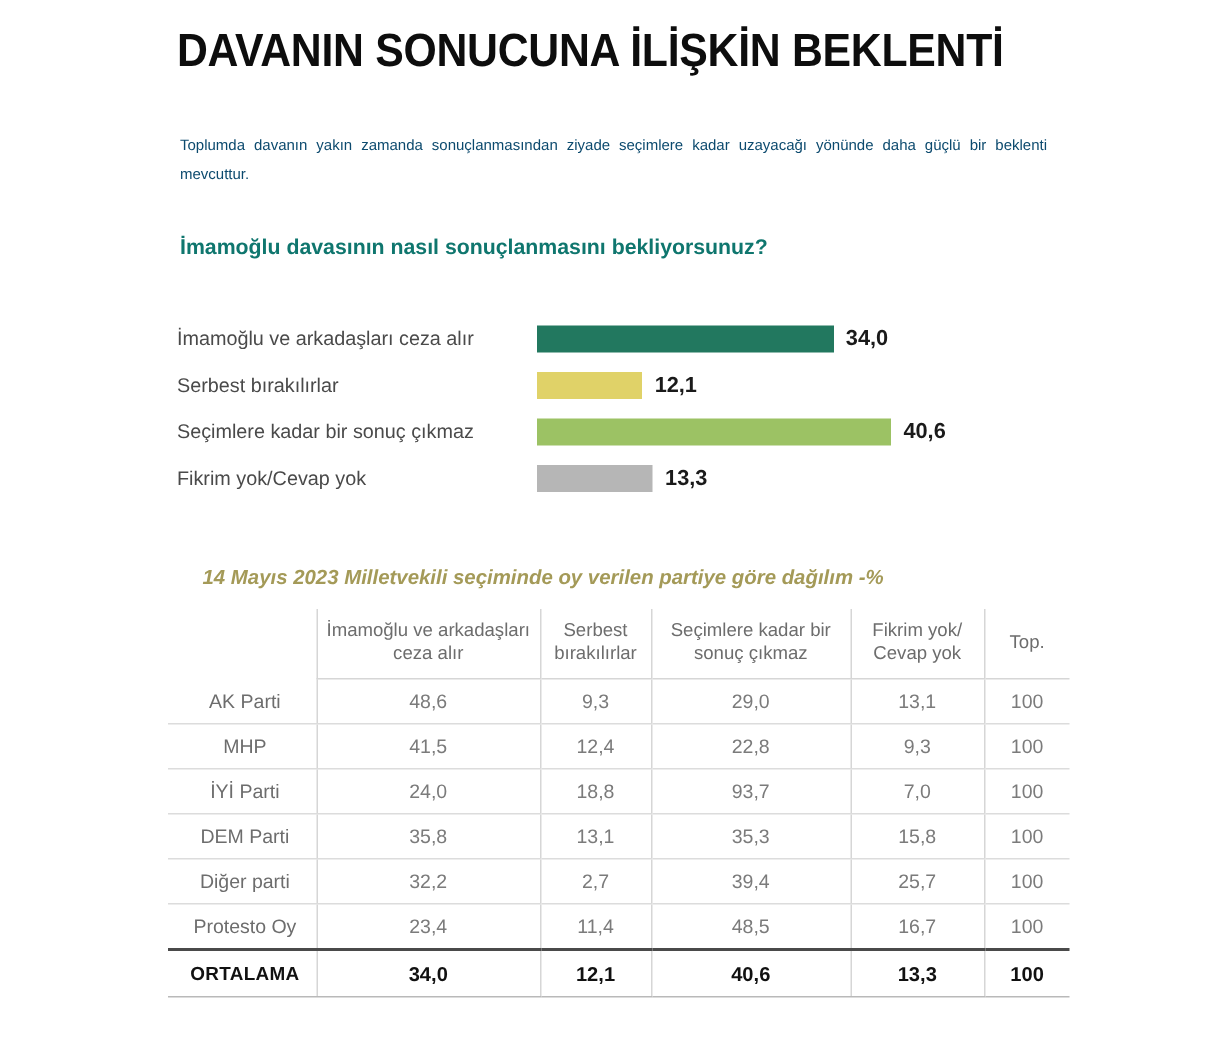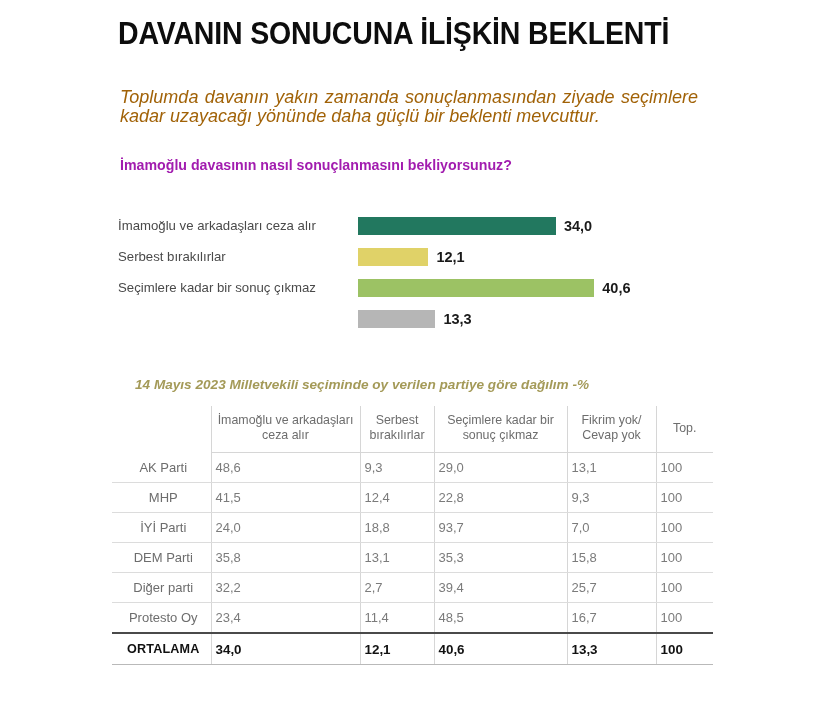--- a/index.html
+++ b/index.html
@@ -38,35 +38,34 @@
     transform-origin: left top;
     white-space: nowrap;
   }
 
   
   .intro {
     position: absolute;
     left: 120px;
     top: 88px;
     width: 578px;
-    font-size: 18px;
+    font-size: 10px;
     line-height: 19px;
-    color: #a16207;
+    color: #0c4a6e;
     text-align: justify;
-    font-style: italic;
   }
 
   
   .question {
     position: absolute;
     left: 120px;
     top: 157px;
     font-size: 14.2px;
     font-weight: bold;
-    color: #a21caf;
+    color: #0f766e;
     white-space: nowrap;
   }
 
   
   .chart {
     position: absolute;
     left: 118px;
     top: 212px;
     width: 600px;
     height: 122px;
@@ -159,21 +158,21 @@
   }
   table.data thead th.party-head {
     border-left: none;
     border-bottom: none;
   }
   table.data thead th.tot-head {
     vertical-align: middle;
   }
 
   table.data tbody td {
-    text-align: left;
+    text-align: center;
     vertical-align: middle;
     height: 29px;
     padding: 0 4px;
     border-left: 1px solid #d6d6d6;
     border-bottom: 1px solid #dcdcdc;
     font-size: 13px;
     color: #7b7b7b;
   }
   table.data tbody td.party {
     text-align: center;
@@ -221,20 +220,21 @@
       </div>
     </div>
     <div class="chart-row" style="top:62px;">
       <div class="chart-label">Seçimlere kadar bir sonuç çıkmaz</div>
       <div class="bar-track">
         <div class="bar" style="width: 236.292px; background: rgb(156, 194, 100);"></div>
         <div class="bar-value" style="left: 244.292px;">40,6</div>
       </div>
     </div>
     <div class="chart-row" style="top:93px;">
+      <div class="chart-label">Fikrim yok/Cevap yok</div>
       <div class="bar-track">
         <div class="bar" style="width: 77.406px; background: rgb(182, 182, 182);"></div>
         <div class="bar-value" style="left: 85.406px;">13,3</div>
       </div>
     </div>
   </div>
 
   <div class="table-caption">14 Mayıs 2023 Milletvekili seçiminde oy verilen partiye göre dağılım -%</div>
 
   <div class="table-wrap">

